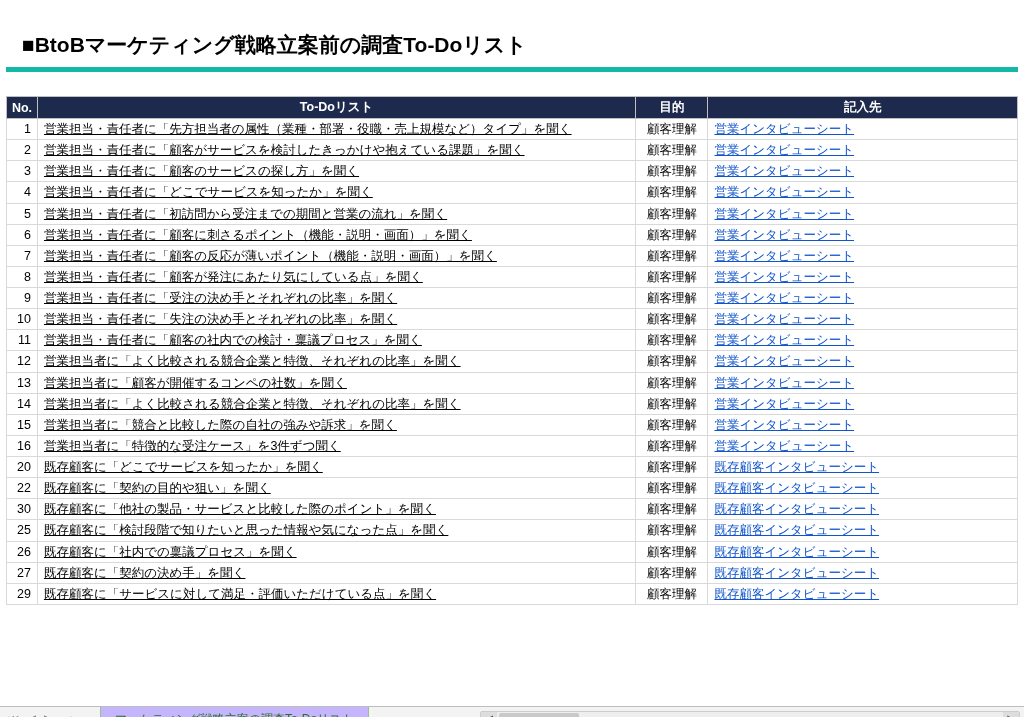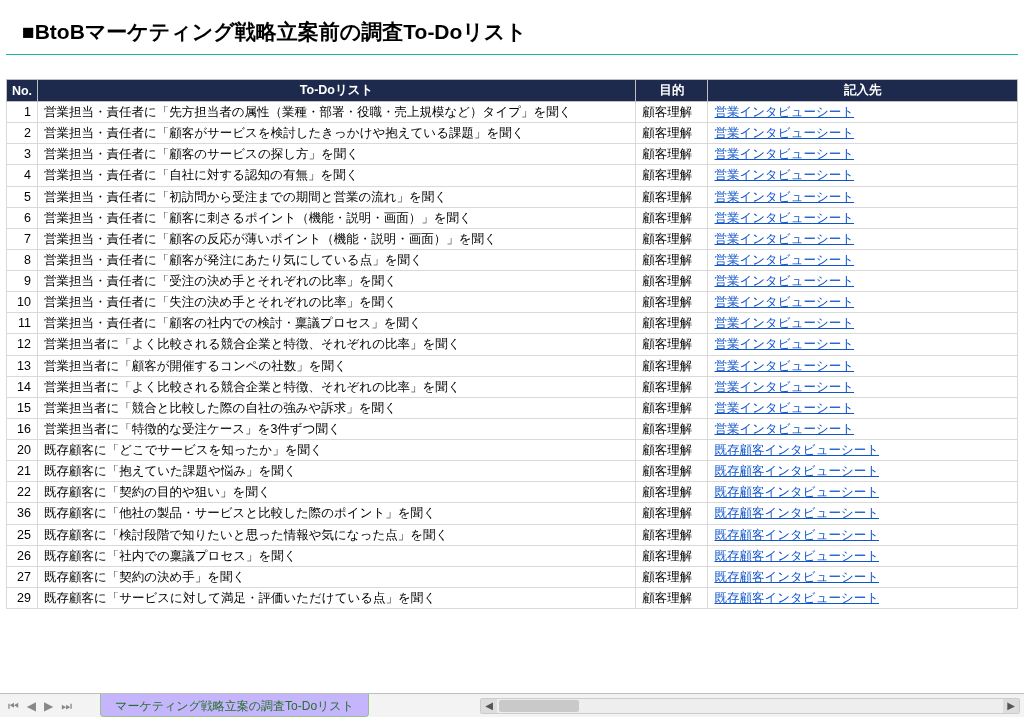--- a/index.html
+++ b/index.html
@@ -12,22 +12,22 @@
     overflow: hidden;
     position: relative;
   }
   .page {
     width: 1024px;
     height: 717px;
     position: relative;
   }
   .title-area {
     padding: 18px 16px 8px 16px;
-    border-bottom: 1px solid #14b8a6;
-    margin: 0 6px 24px 6px;
+    border-bottom: 5px solid #14b8a6;
+    margin: 13px 6px 24px 6px;
   }
   .title-text {
     font-size: 21px;
     font-weight: 700;
     color: #000;
   }
   table.todo {
     border-collapse: collapse;
     margin: 0 6px;
     width: calc(100% - 12px);
@@ -49,23 +49,24 @@
     white-space: nowrap;
     overflow: hidden;
   }
   table.todo td.no {
     text-align: right;
     width: 30px;
     padding-right: 6px;
   }
   table.todo td.task {
     width: 580px;
+    text-decoration: underline;
   }
   table.todo td.purpose {
-    text-align: left;
+    text-align: center;
     width: 70px;
   }
   table.todo td.dest {
     width: 300px;
   }
   table.todo td.dest a {
     color: #1155cc;
     text-align: right;
   }
   .sheet-tabs {
@@ -167,21 +168,21 @@
           <td class="dest"><a href="#">営業インタビューシート</a></td>
         </tr>
         <tr>
           <td class="no">3</td>
           <td class="task">営業担当・責任者に「顧客のサービスの探し方」を聞く</td>
           <td class="purpose">顧客理解</td>
           <td class="dest"><a href="#">営業インタビューシート</a></td>
         </tr>
         <tr>
           <td class="no">4</td>
-          <td class="task">営業担当・責任者に「自社に対する認知の有無」を聞く</td>
+          <td class="task">営業担当・責任者に「どこでサービスを知ったか」を聞く</td>
           <td class="purpose">顧客理解</td>
           <td class="dest"><a href="#">営業インタビューシート</a></td>
         </tr>
         <tr>
           <td class="no">5</td>
           <td class="task">営業担当・責任者に「初訪問から受注までの期間と営業の流れ」を聞く</td>
           <td class="purpose">顧客理解</td>
           <td class="dest"><a href="#">営業インタビューシート</a></td>
         </tr>
         <tr>
@@ -250,33 +251,27 @@
           <td class="purpose">顧客理解</td>
           <td class="dest"><a href="#">営業インタビューシート</a></td>
         </tr>
         <tr>
           <td class="no">20</td>
           <td class="task">既存顧客に「どこでサービスを知ったか」を聞く</td>
           <td class="purpose">顧客理解</td>
           <td class="dest"><a href="#">既存顧客インタビューシート</a></td>
         </tr>
         <tr>
-          <td class="no">21</td>
-          <td class="task">既存顧客に「抱えていた課題や悩み」を聞く</td>
-          <td class="purpose">顧客理解</td>
-          <td class="dest"><a href="#">既存顧客インタビューシート</a></td>
-        </tr>
-        <tr>
           <td class="no">22</td>
           <td class="task">既存顧客に「契約の目的や狙い」を聞く</td>
           <td class="purpose">顧客理解</td>
           <td class="dest"><a href="#">既存顧客インタビューシート</a></td>
         </tr>
         <tr>
-          <td class="no">36</td>
+          <td class="no">30</td>
           <td class="task">既存顧客に「他社の製品・サービスと比較した際のポイント」を聞く</td>
           <td class="purpose">顧客理解</td>
           <td class="dest"><a href="#">既存顧客インタビューシート</a></td>
         </tr>
         <tr>
           <td class="no">25</td>
           <td class="task">既存顧客に「検討段階で知りたいと思った情報や気になった点」を聞く</td>
           <td class="purpose">顧客理解</td>
           <td class="dest"><a href="#">既存顧客インタビューシート</a></td>
         </tr>

